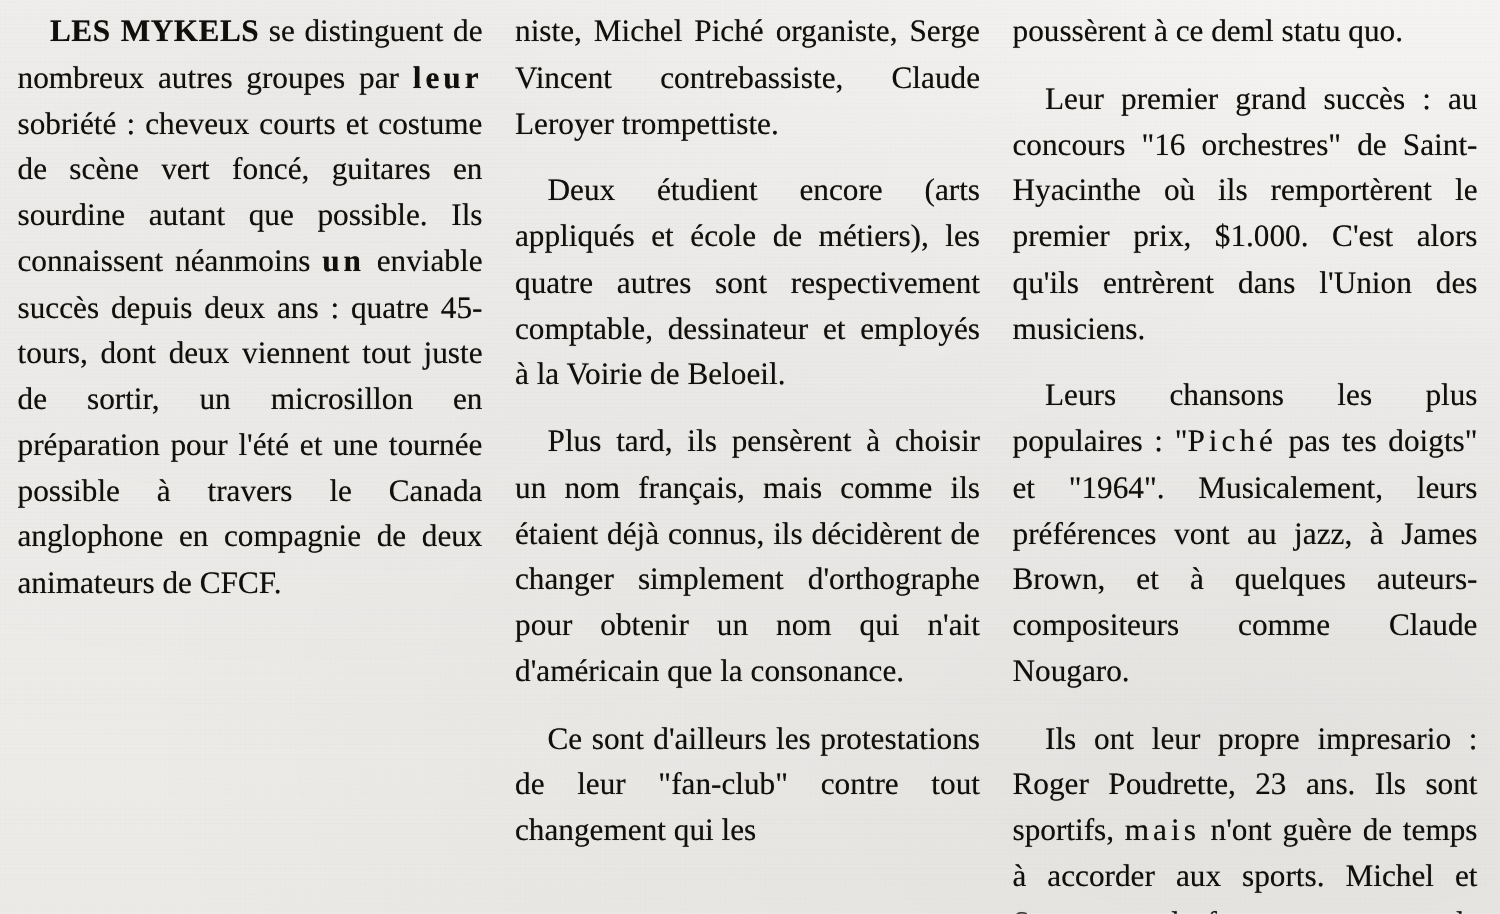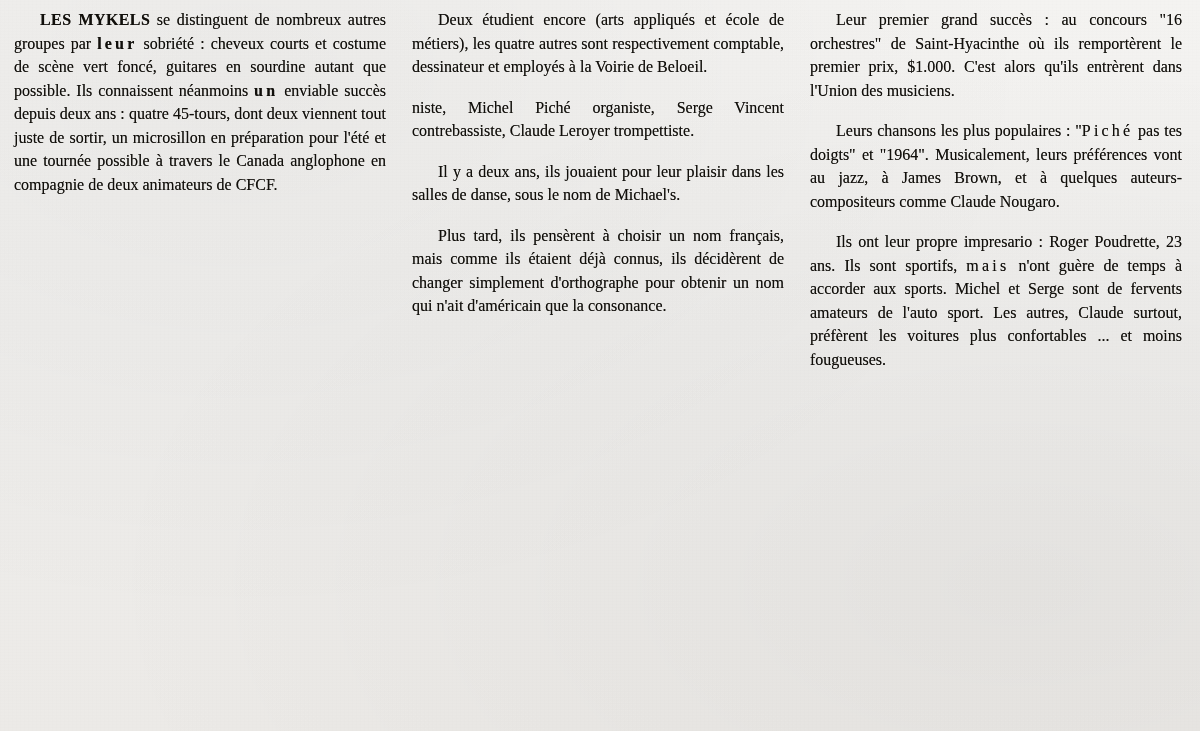--- a/index.html
+++ b/index.html
@@ -41,21 +41,21 @@
     height: 100%;
     align-items: flex-start;
   }
   .column {
     width: 372px;
     flex: 0 0 372px;
   }
   .column.mid { padding-top: 0; }
   .para {
     margin: 0 0 17px 0;
-    font-size: 16px;
+    font-size: 25px;
     line-height: 1.47;
     text-align: justify;
     text-justify: inter-word;
     color: #15130f;
     text-indent: 26px;
     -webkit-font-smoothing: none;
     text-shadow: 0 0 0.6px rgba(20,18,14,0.55);
   }
   .para:last-child { margin-bottom: 12px; }
   .para.noindent { text-indent: 0; }
@@ -74,26 +74,27 @@
 <div id="page">
   <div id="grain"></div>
 
   <div id="columns">
 
     <div class="column left ink1">
       <p class="para"><span class="lead">LES MYKELS</span><span> se distinguent de nombreux autres groupes par <span class="sp b">leur</span> sobriété : cheveux courts et costume de scène vert foncé, guitares en sourdine autant que possible. Ils connaissent néanmoins <span class="sp b">un</span> enviable succès depuis deux ans : quatre 45-tours, dont deux viennent tout juste de sortir, un microsillon en préparation pour l'été et une tournée possible à travers le Canada anglophone en compagnie de deux animateurs de CFCF.</span></p>
     </div>
 
     <div class="column mid ink1">
+      <p class="para noindent">niste, Michel Piché organiste, Serge Vincent contrebassiste, Claude Leroyer trompettiste.</p>
       <p class="para">Deux étudient encore (arts appliqués et école de métiers), les quatre autres sont respectivement comptable, dessinateur et employés à la Voirie de Beloeil.</p>
-      <p class="para noindent">niste, Michel Piché organiste, Serge Vincent contrebassiste, Claude Leroyer trompettiste.</p>
-      <p class="para">Il y a deux ans, ils jouaient pour leur plaisir dans les salles de danse, sous le nom de Michael's.</p>
       <p class="para">Plus tard, ils pensèrent à choisir un nom français, mais comme ils étaient déjà connus, ils décidèrent de changer simplement d'orthographe pour obtenir un nom qui n'ait d'américain que la consonance.</p>
+      <p class="para">Ce sont d'ailleurs les protestations de leur "fan-club" contre tout changement qui les</p>
     </div>
 
     <div class="column right ink1">
+      <p class="para noindent">poussèrent à ce deml statu quo.</p>
       <p class="para">Leur premier grand succès : au concours "16 orchestres" de Saint-Hyacinthe où ils remportèrent le premier prix, $1.000. C'est alors qu'ils entrèrent dans l'Union des musiciens.</p>
       <p class="para">Leurs chansons les plus populaires : "<span class="sp">Piché</span> pas tes doigts" et "1964". Musicalement, leurs préférences vont au jazz, à James Brown, et à quelques auteurs-compositeurs comme Claude Nougaro.</p>
       <p class="para">Ils ont leur propre impresario : Roger Poudrette, 23 ans. Ils sont sportifs, <span class="sp">mais</span> n'ont guère de temps à accorder aux sports. Michel et Serge sont de fervents amateurs de l'auto sport. Les autres, Claude surtout, préfèrent les voitures plus confortables ... et moins fougueuses.</p>
     </div>
 
   </div>
 </div>
 
 </body></html>

